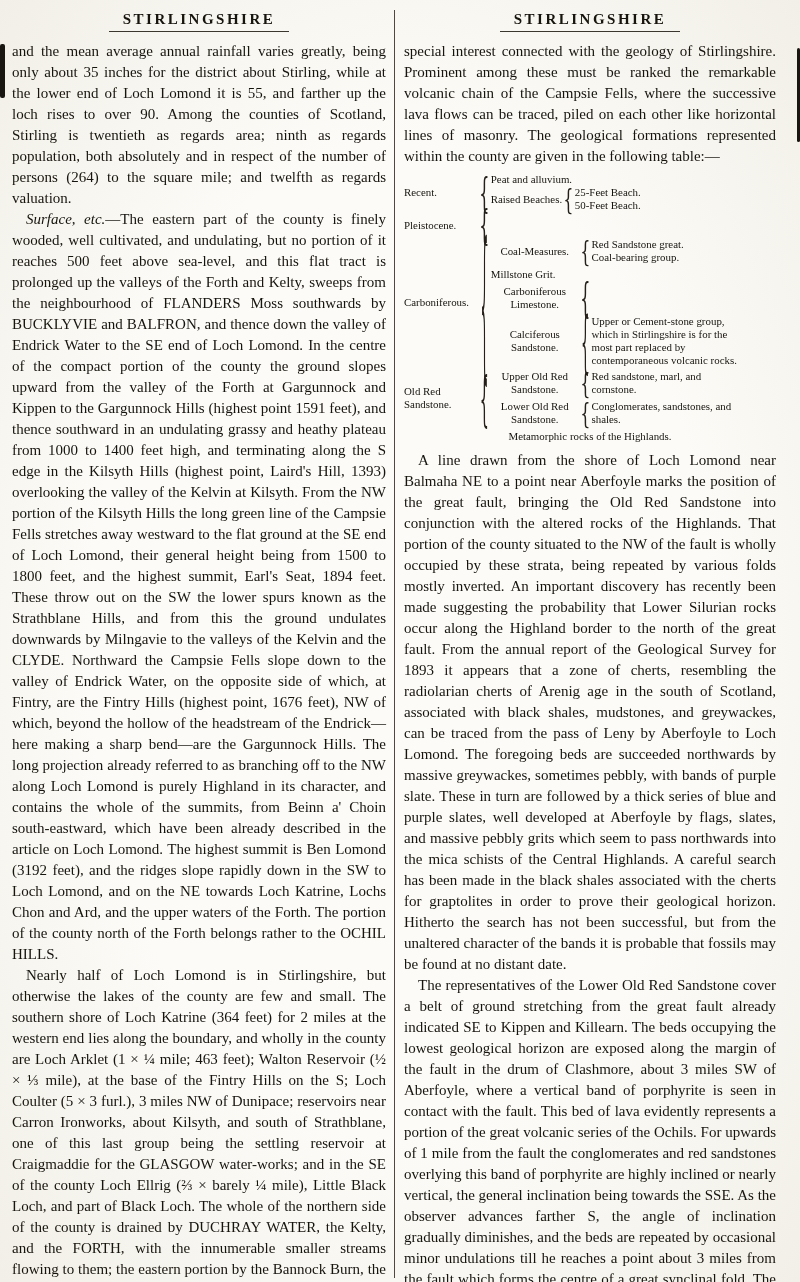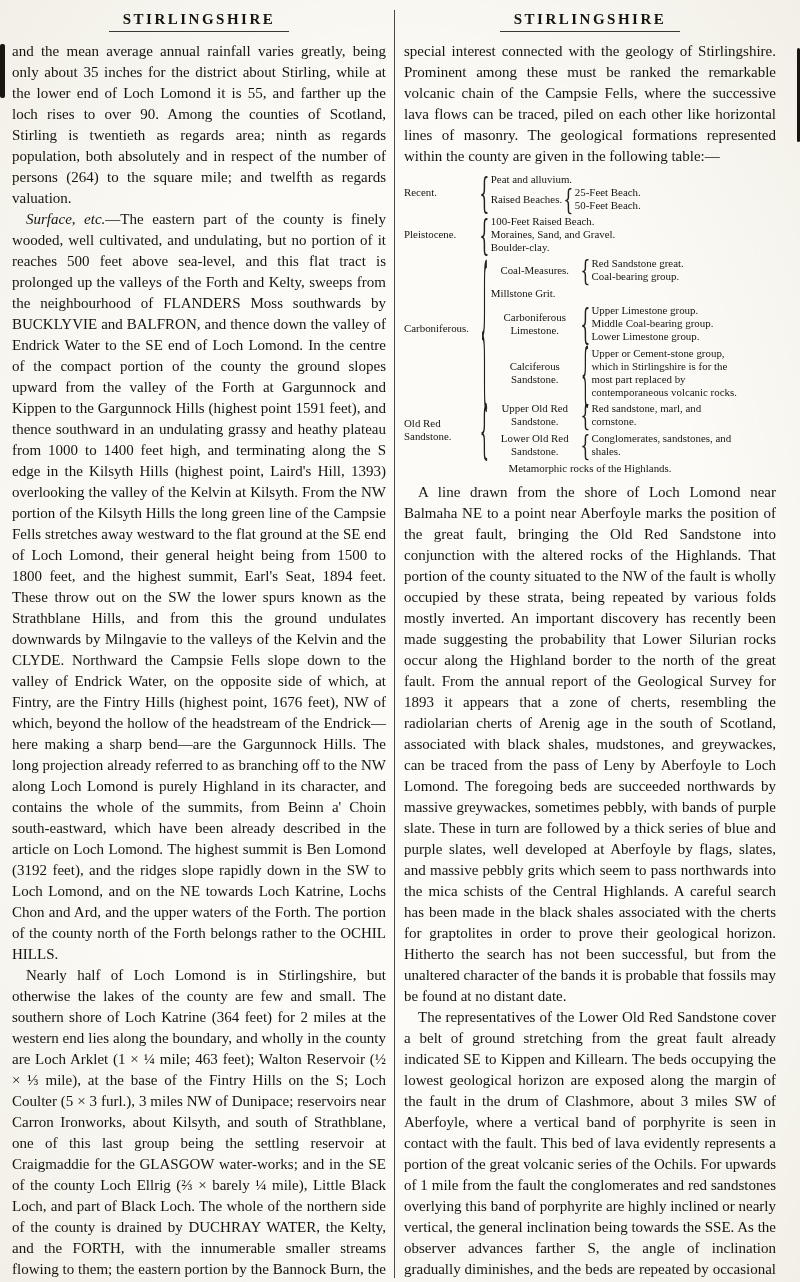--- a/index.html
+++ b/index.html
@@ -103,25 +103,20 @@
             </div>
           </div>
         </div>
       </div>
 
       <div class="trow">
         <div class="tlabel w-era">Pleistocene.</div>
         <div class="brace bh3">
             <span>{</span>
           </div>
-        <div class="tcol">
-          <div class="titem">100-Feet Raised Beach.</div>
-          <div class="titem">Moraines, Sand, and Gravel.</div>
-          <div class="titem">Boulder-clay.</div>
-        </div>
       </div>
 
       <div class="trow">
         <div class="tlabel w-era">Carboniferous.</div>
         <div class="brace bh11">
             <span>{</span>
           </div>
         <div class="tcol vgap">
           <div class="trow">
             <div class="tlabel w-sub">Coal-Measures.</div>
@@ -132,25 +127,20 @@
               <div class="titem">Red Sandstone great.</div>
               <div class="titem">Coal-bearing group.</div>
             </div>
           </div>
           <div class="titem">Millstone Grit.</div>
           <div class="trow">
             <div class="tlabel w-sub">Carboniferous Limestone.</div>
             <div class="brace bh3">
                 <span>{</span>
               </div>
-            <div class="tcol">
-              <div class="titem">Upper Limestone group.</div>
-              <div class="titem">Middle Coal-bearing group.</div>
-              <div class="titem">Lower Limestone group.</div>
-            </div>
           </div>
           <div class="trow">
             <div class="tlabel w-sub">Calciferous Sandstone.</div>
             <div class="brace bh5">
                 <span>{</span>
               </div>
             <div class="tcol">
               <div class="titem wrap">Upper or Cement-stone group, which in Stirlingshire is for the most part replaced by contemporaneous volcanic rocks.</div>
             </div>
           </div>

